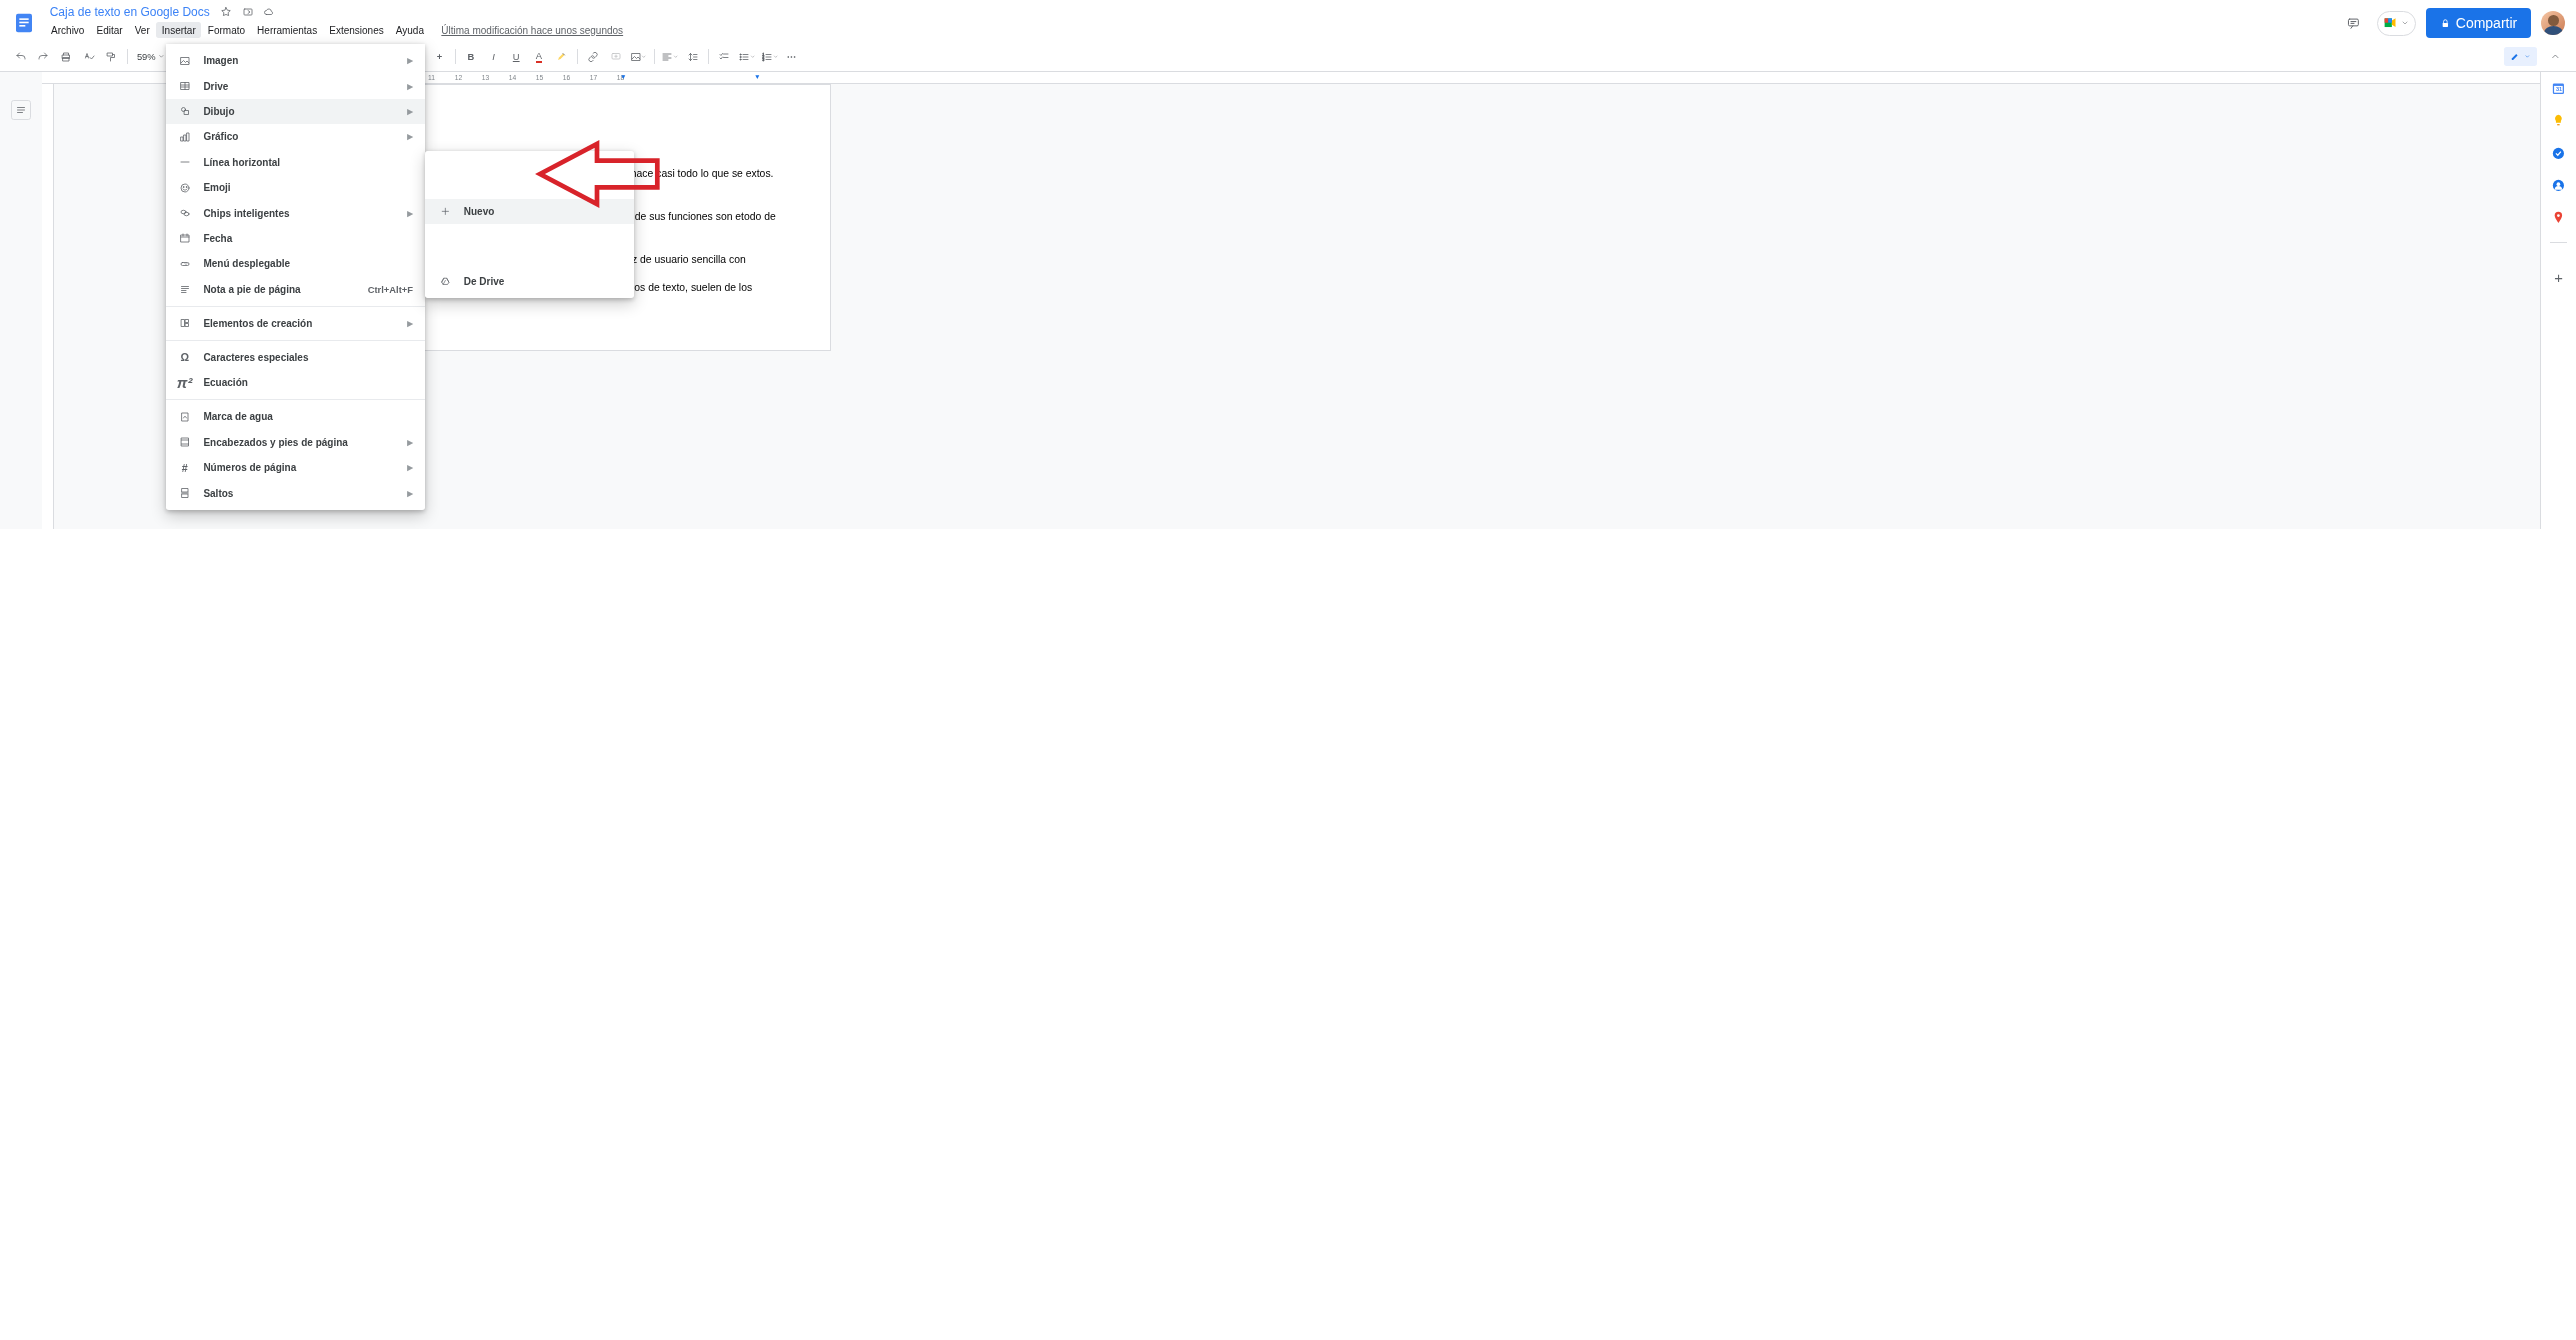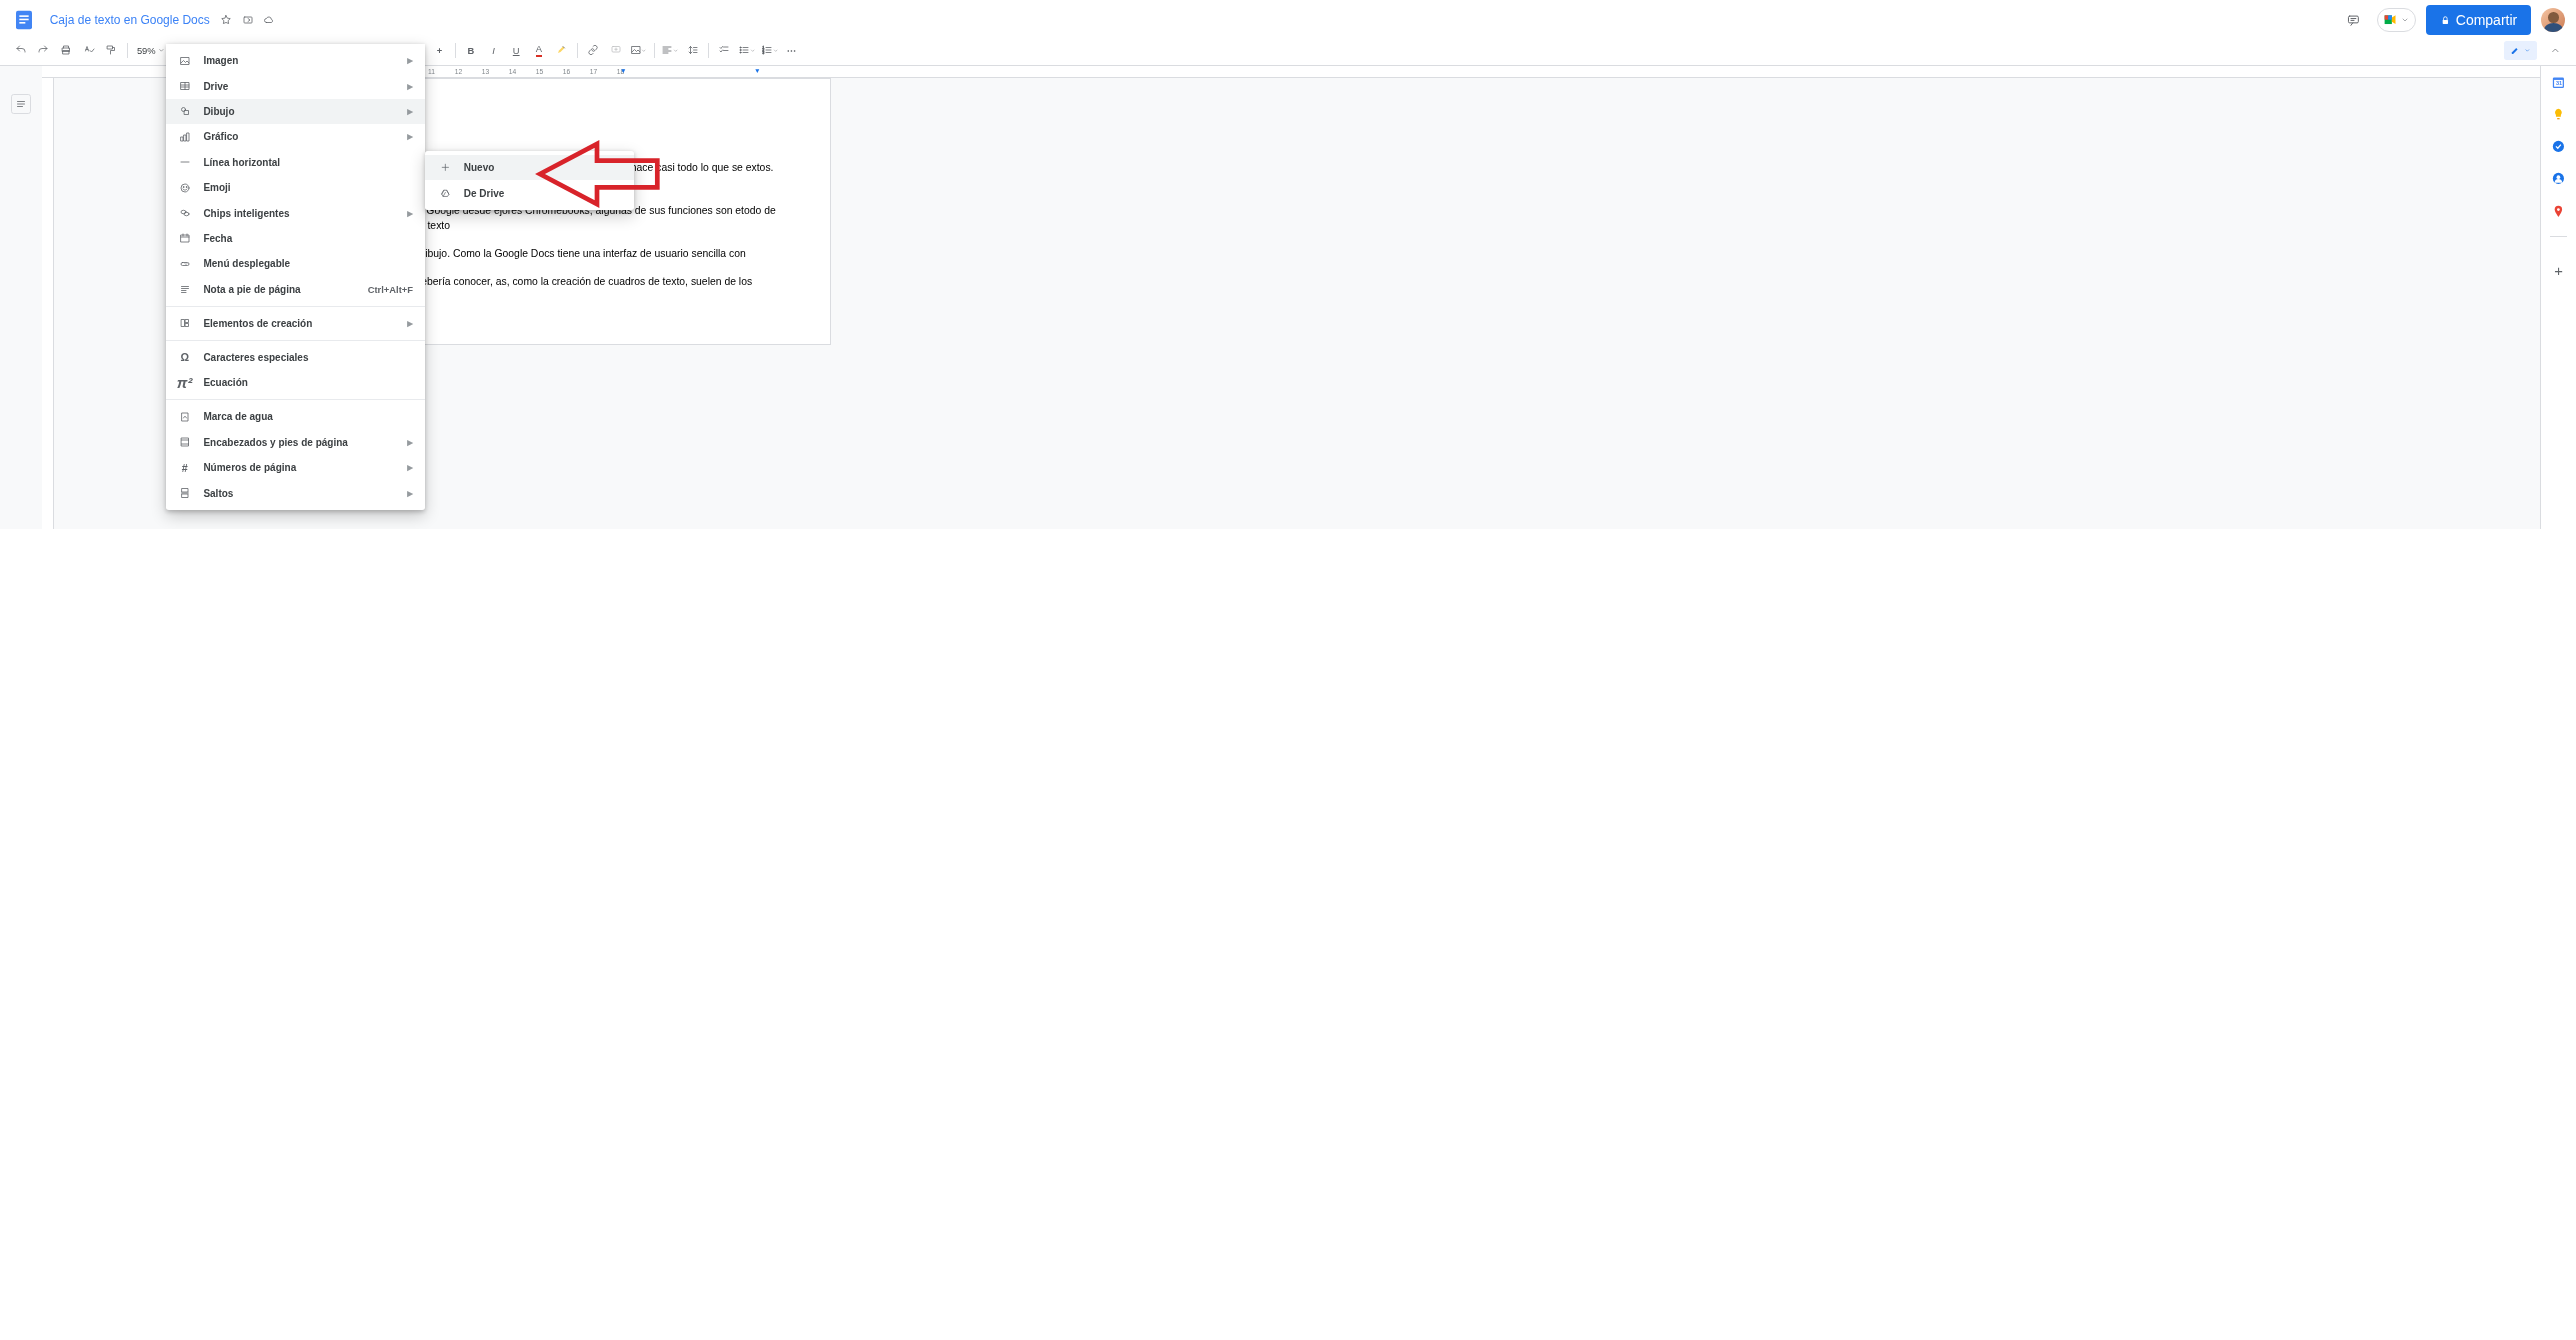--- a/index.html
+++ b/index.html
@@ -62,21 +62,21 @@
   
   .dropdown { position:absolute; top:44px; left:166px; width:259px; background:#fff; box-shadow:0 1.3px 4px rgba(0,0,0,.2),0 5.4px 16px rgba(0,0,0,.2); border-radius:0 0 2.7px 2.7px; z-index:100; padding:4px 0; font-size:10px; color:#3c4043; }
   .dd-item { display:flex; align-items:center; gap:12px; padding:6px 12px; position:relative;font-weight:bold; }
   .dd-item.hover { background:#f1f3f4; }
   .dd-item .dd-icon { width:13.4px; height:13.4px; display:flex; align-items:center; justify-content:center; color:#5f6368; flex:none; }
   .dd-item .arrow { margin-left:auto; color:#959a9e; font-size:7.4px; }
   .dd-item .shortcut { margin-left:auto; color:#5f6368; font-size:9.4px; }
   .dd-sep { height:0.7px; background:#e8eaed; margin:4px 0; }
 
   .submenu { position:absolute; top:151px; left:425px; width:209px; background:#fff; box-shadow:0 1.3px 4px rgba(0,0,0,.2),0 5.4px 16px rgba(0,0,0,.2); border-radius:2.7px; z-index:101; padding:4px 0; font-size:10px; color:#3c4043; }
-  .submenu .dd-item { padding:6px 13.4px; }
+  .submenu .dd-item { padding:6px 13.4px;margin-top:44px; }
 
   
   .red-arrow { position:absolute; z-index:200; left:530px; top:137px; pointer-events:none; }
 
   
   .stroke-icn { fill:none; stroke:currentColor; stroke-width:1.6; stroke-linecap:round; stroke-linejoin:round; }
   .fill-icn { fill:currentColor; }
 
 </style>
 </head>
@@ -101,20 +101,31 @@
                 <path d="M12 3l2.6 5.3 5.9.9-4.3 4.1 1 5.8L12 16.9 6.8 19.1l1-5.8L3.5 9.2l5.9-.9z"></path>
               </svg></span>
           <span class="icn"><svg viewBox="0 0 24 24" class="stroke-icn">
                 <rect x="4" y="6" width="16" height="12" rx="1.5"></rect>
                 <path d="M12 9l4 3-4 3"></path>
               </svg></span>
           <span class="icn"><svg viewBox="0 0 24 24" class="stroke-icn">
                 <path d="M7 17a4 4 0 010-8 5 5 0 019.6 1.5A3.5 3.5 0 0117 17H7z"></path>
               </svg></span>
         </div>
+      </div>
+      <div class="menubar">
+        <span class="mitem">Archivo</span>
+        <span class="mitem">Editar</span>
+        <span class="mitem">Ver</span>
+        <span class="mitem active">Insertar</span>
+        <span class="mitem">Formato</span>
+        <span class="mitem">Herramientas</span>
+        <span class="mitem">Extensiones</span>
+        <span class="mitem">Ayuda</span>
+        <a class="last-edit">Última modificación hace unos segundos</a>
       </div>
     </div>
     <div class="right-actions">
       <div class="comment-btn">
         <svg viewBox="0 0 24 24" width="14.8" height="14.8" class="stroke-icn">
             <rect x="4" y="5" width="16" height="11" rx="2"></rect>
             <path d="M8 20l3-4"></path>
             <path d="M8 9h8M8 12h5"></path>
           </svg>
       </div>

